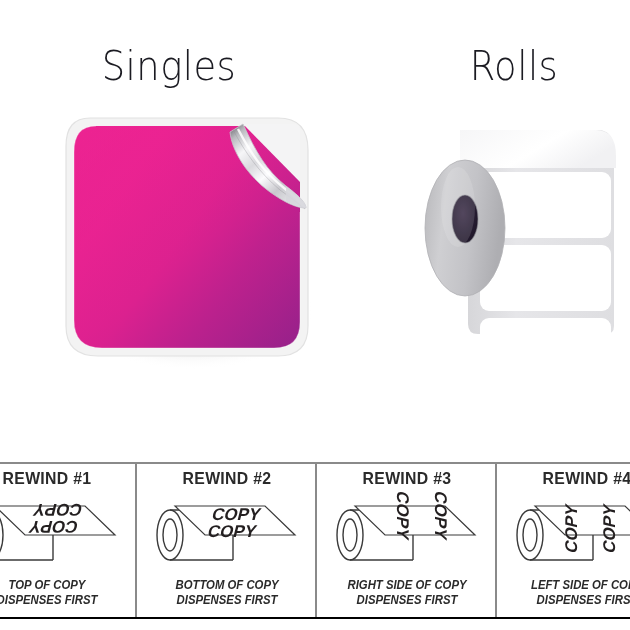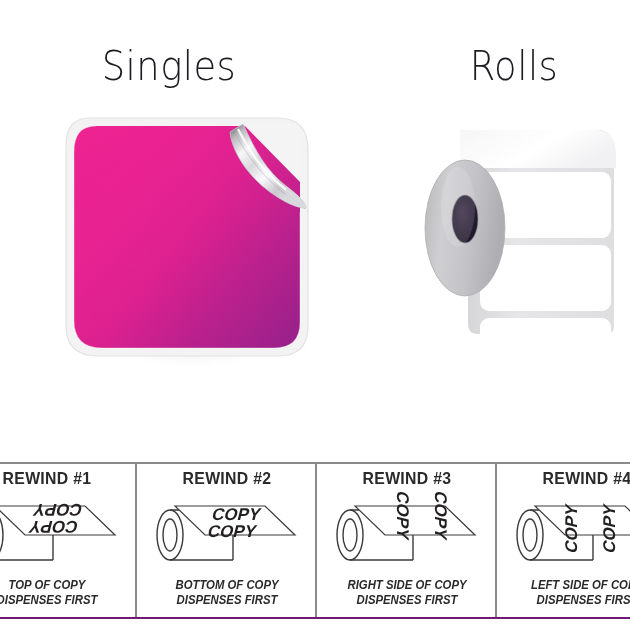--- a/index.html
+++ b/index.html
@@ -52,21 +52,21 @@
     width: 222px; height: 235px;
   }
   #roll-svg { display: block; width: 222px; height: 235px; }
 
   
   #rewind-strip {
     position: absolute;
     left: 0; top: 462px;
     width: 630px; height: 157px;
     border-top: 2px solid #8a8a8a;
-    border-bottom: 2px solid #701a75;
+    border-bottom: 2px solid #000000;
     background: #ffffff;
     box-sizing: border-box;
     overflow: hidden;
   }
   #rewind-track {
     position: absolute;
     left: -43px; top: 0;
     height: 153px;
     display: flex;
   }

